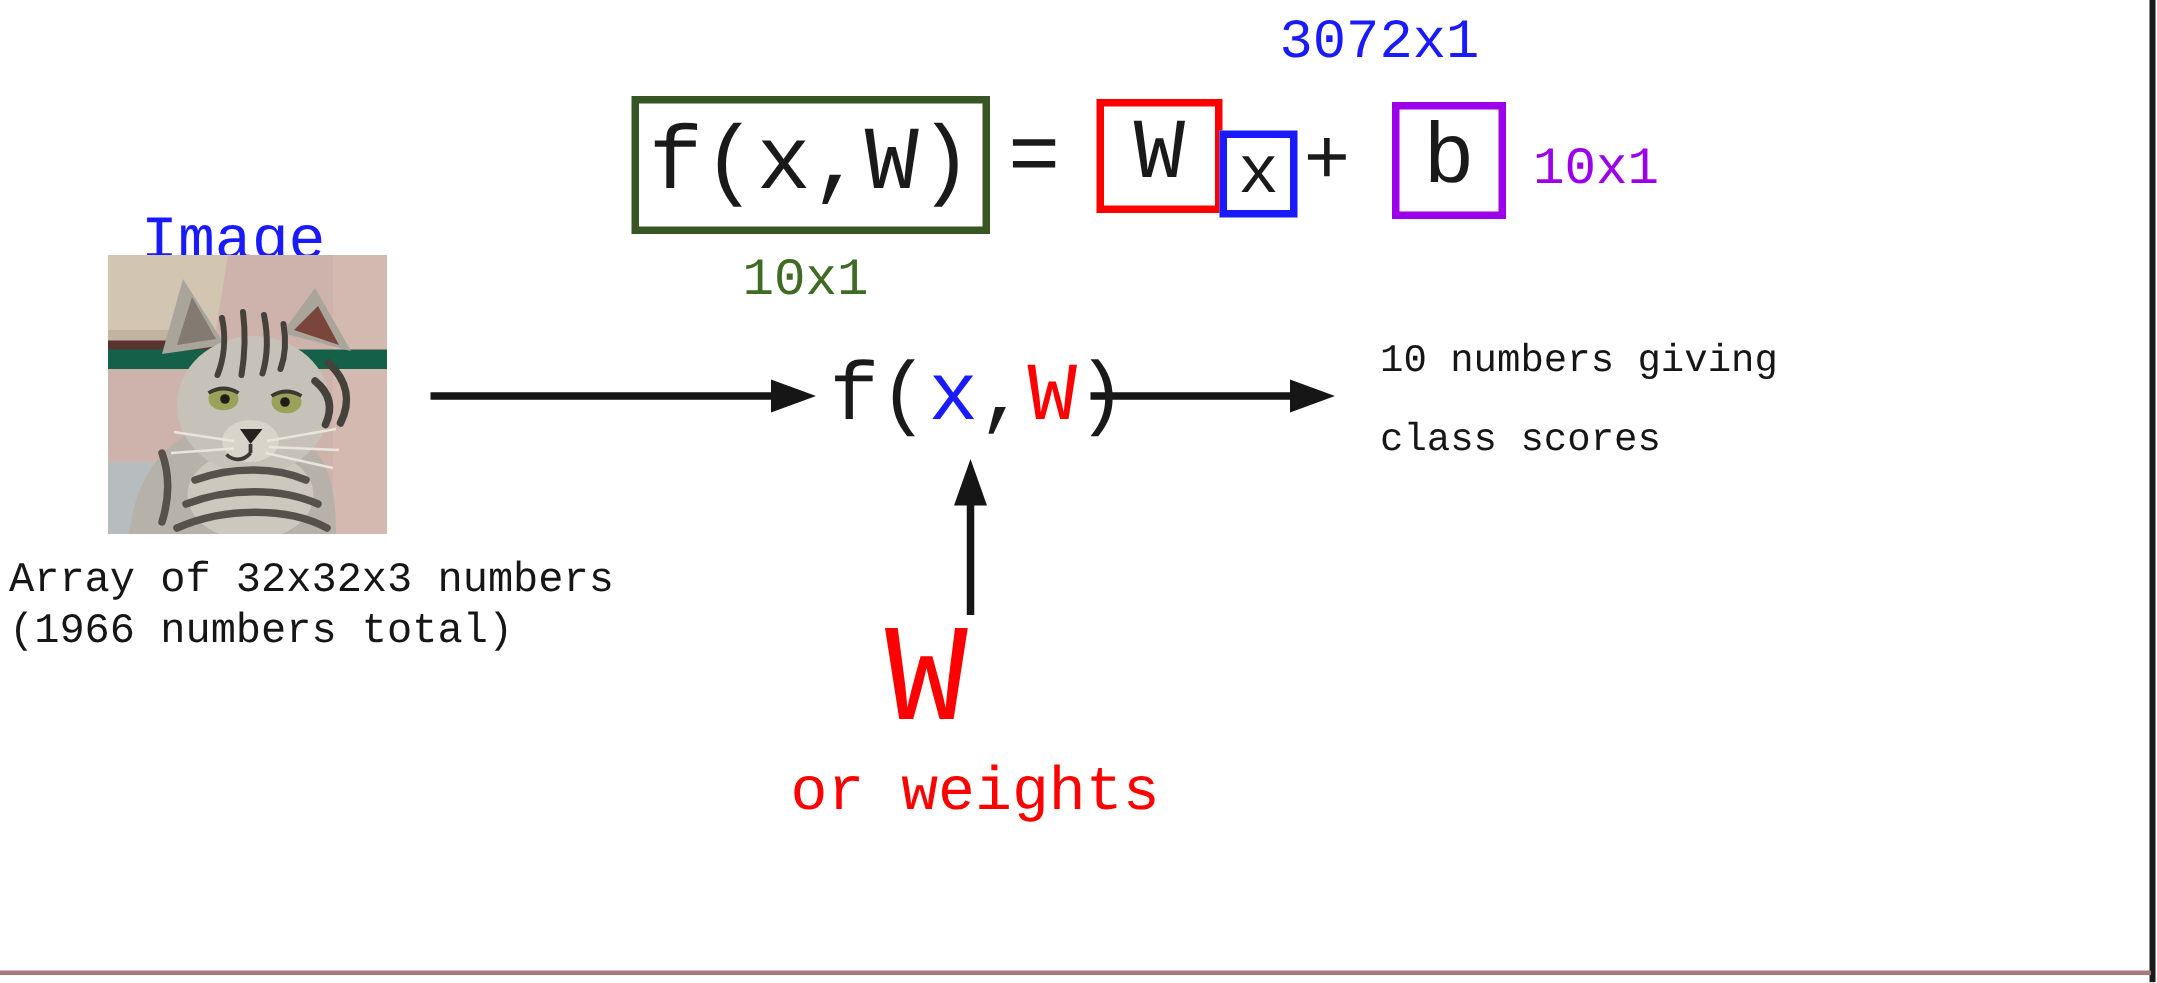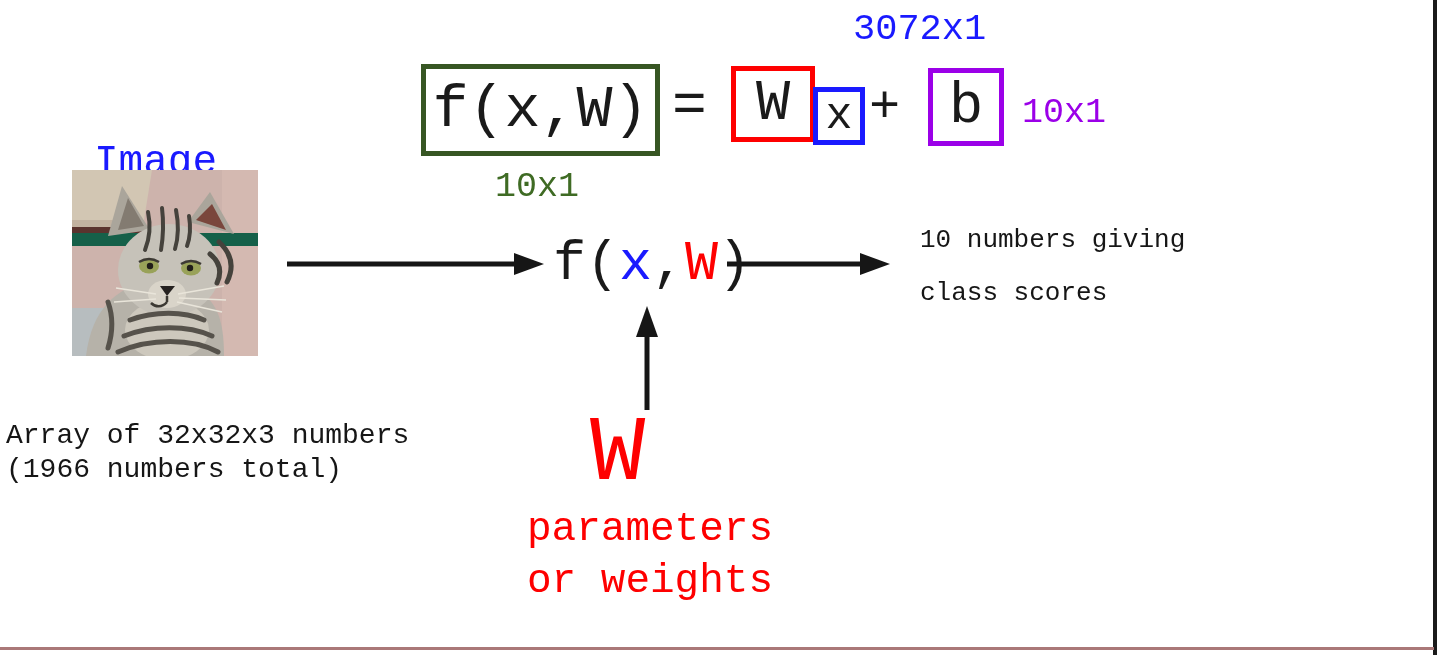--- a/index.html
+++ b/index.html
@@ -22,21 +22,21 @@
   .op-plus    { left:869px; top:79px; font-size:52px; }
   .dim        { position:absolute; font-size:35px; white-space:nowrap; }
   .dim-x      { left:853px;  top:8px;   color:var(--blue,#1a1aff); font-size:37px; }
   .dim-b      { left:1022px; top:93px;  color:var(--purple,#9b00e8); }
   .dim-fxw    { left:495px;  top:167px; color:var(--green-text,#3f6b24); }
   .dim-w      { left:652px;  top:167px; color:var(--red,#fe0000); }
 
   
   .image-label { position:absolute; left:94px; top:111px; font-size:41px; color:var(--blue,#1a1aff);margin-top:28px; }
   .cat-img     { position:absolute; left:72px; top:170px; width:186px; height:186px; }
-  .caption     { position:absolute; left:6px; top:371px; font-size:28px; line-height:34px; color:#161616;margin-top:48px; }
+  .caption     { position:absolute; left:6px; top:371px; font-size:28px; line-height:34px; color:#161616; }
 
   
   .arrows { position:absolute; left:0; top:0; width:1438px; height:655px; pointer-events:none; }
   .fn      { position:absolute; left:553px; top:233px; font-size:55px; white-space:nowrap; }
   .fn .ink  { color:var(--ink,#1a1a1a); }
   .fn .blue { color:var(--blue,#1a1aff); }
   .fn .red  { color:var(--red,#fe0000); }
   .output  { position:absolute; left:920px; top:214px; font-size:26px; line-height:53px; color:#161616; }
 
   
@@ -158,17 +158,16 @@
 
   <div class="fn"><span class="ink">f(</span><span class="blue">x</span><span class="ink">,</span><span class="red">W</span><span class="ink">)</span></div>
 
   <div class="output">
     <div>10 numbers giving</div>
     <div>class scores</div>
   </div>
 
   <div class="w-big">W</div>
   <div class="w-caption">
-    <div>parameters</div>
     <div>or weights</div>
   </div>
 
 </div>
 
 </body></html>

